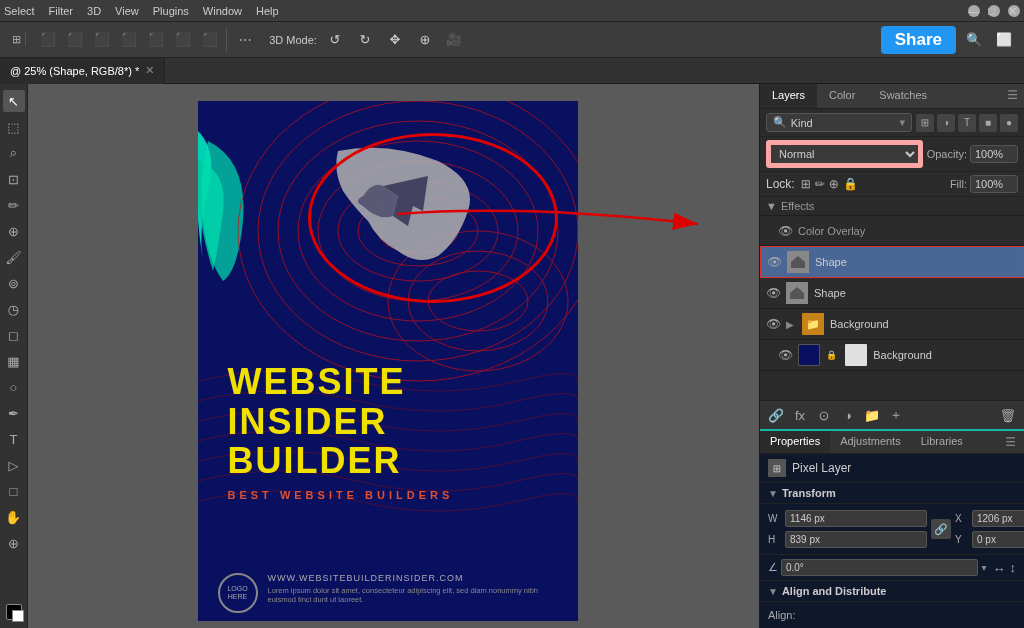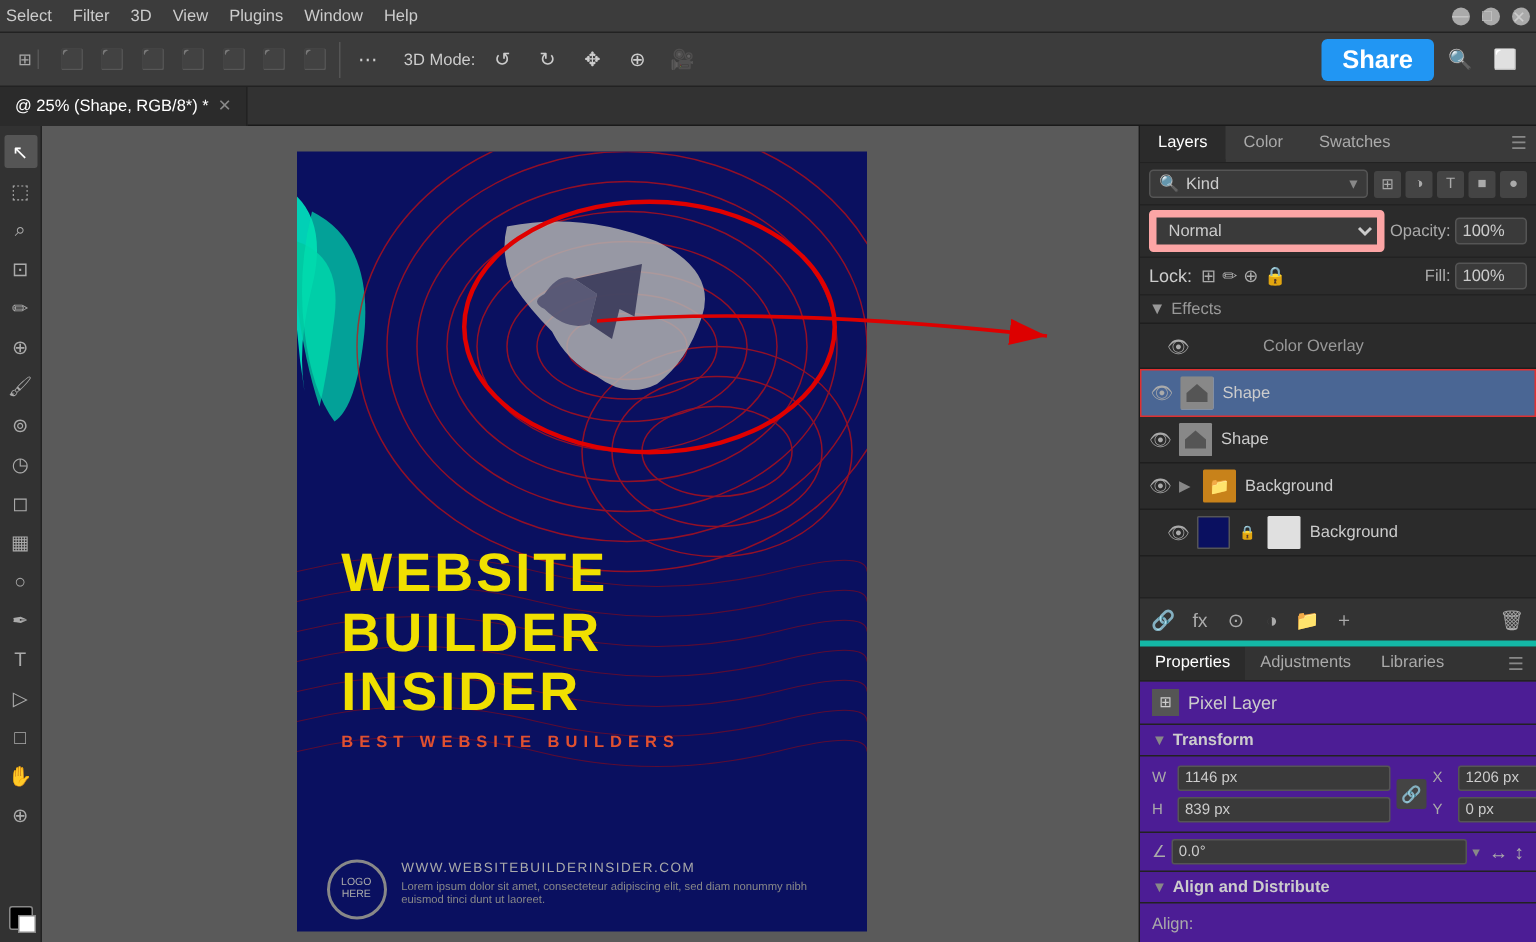--- a/index.html
+++ b/index.html
@@ -397,22 +397,22 @@
       background: transparent;
       border: none;
       color: #aaa;
       cursor: pointer;
       font-size: 13px;
       display: flex; align-items: center; justify-content: center;
     }
 
     
     .properties-panel {
-      border-top: 4px solid #14b8a6;
-      background: #4c1d95;
+      border-top: 2px solid #14b8a6;
+      background: #0f172a;
       max-height: 220px;
       overflow-y: auto;
     }
     .props-tabs {
       display: flex;
       background: #333;
       border-bottom: 1px solid #222;
     }
     .props-tab {
       padding: 4px 10px;
@@ -650,22 +650,22 @@
           <path d="M0,340 Q80,320 160,340 Q240,360 320,340 Q380,325 380,340"></path>
           <path d="M0,360 Q80,340 160,360 Q240,380 320,360 Q380,345 380,360"></path>
           <path d="M0,380 Q80,360 160,380 Q240,400 320,380 Q380,365 380,380"></path>
           <path d="M0,400 Q80,380 160,400 Q240,420 320,400 Q380,385 380,400"></path>
         </g>
       </svg>
 
       <div class="poster-text">
         <div class="poster-title">
           <div>WEBSITE</div>
+          <div>INSIDER</div>
           <div>BUILDER</div>
-          <div>INSIDER</div>
         </div>
         <div class="poster-subtitle">BEST WEBSITE BUILDERS</div>
       </div>
 
       <div class="poster-footer">
         <div class="logo-box">
           <div class="logo-text">
             <div>LOGO</div>
             <div>HERE</div>
           </div>
@@ -743,21 +743,21 @@
 
       <div class="layers-list">
 
         <div class="group-label">
           <span>▼</span>
           <span>Effects</span>
         </div>
 
         <div class="layer-item sub">
           <span class="eye-icon">👁</span>
-          <span style="font-size:11px;color:#999;flex:1;margin-left:44px;">Color Overlay</span>
+          <span style="font-size:11px;color:#999;flex:1;">Color Overlay</span>
         </div>
 
         <div class="layer-item selected">
           <span class="eye-icon">👁</span>
           <div class="layer-thumb thumb-gray">
             <svg width="22" height="22" viewBox="0 0 22 22">
                 <rect width="22" height="22" fill="#888"></rect>
                 <path d="M4,11 L11,5 L18,11 L18,17 L4,17Z" fill="#555"></path>
               </svg>
           </div>

